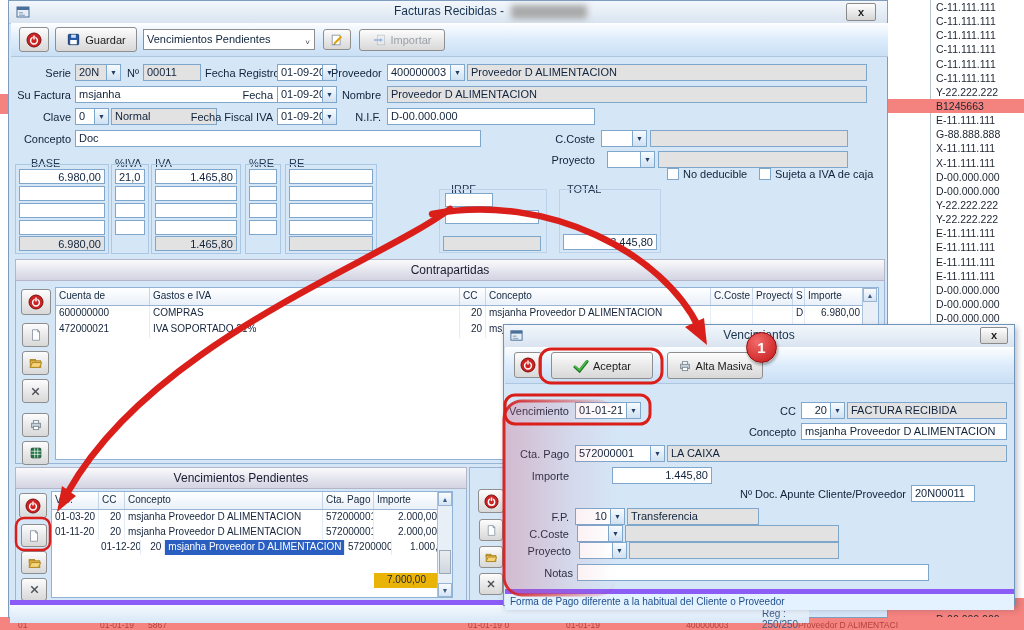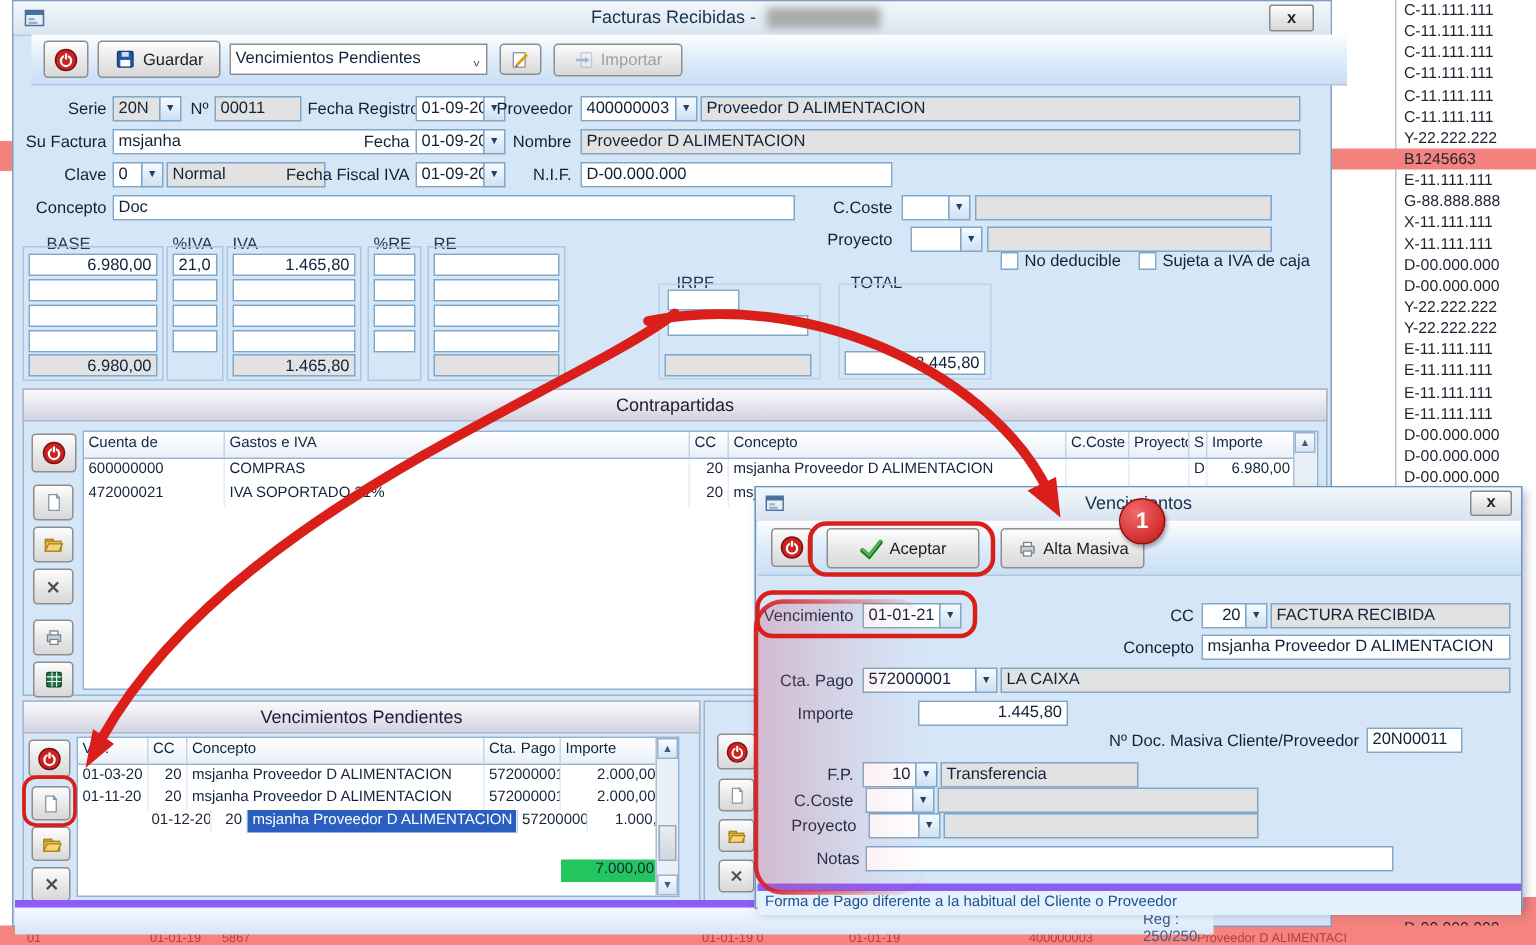--- a/index.html
+++ b/index.html
@@ -35,21 +35,21 @@
   .statusbar{position:absolute;background:linear-gradient(#f4f9fe,#d7e7f7);border-top:5px solid #8b5cf6;}
   
   .tbl{position:absolute;background:#fff;border:1px solid #8fb2d6;box-sizing:border-box;overflow:hidden;}
   .thead{display:flex;height:17px;border-bottom:1px solid #9ab4d4;background:linear-gradient(#ffffff,#e9f0f9);}
   .th{font-size:10px;color:#13263e;padding:2px 3px 0 3px;border-right:1px solid #c6d6ea;
       box-sizing:border-box;white-space:nowrap;overflow:hidden;}
   .trow{display:flex;height:16px;}
   .td{font-size:10px;color:#14233a;padding:1px 3px;border-right:1px solid #e4edf7;
       box-sizing:border-box;white-space:nowrap;overflow:hidden;}
   .sel{background:#2a5ec0;color:#fff;}
-  .totalcell{background:#22c55e;}
+  .totalcell{background:#eab308;text-align:center;}
   .vscroll{position:absolute;top:0;bottom:0;right:0;width:15px;background:#e9eff7;border-left:1px solid #aac2dc;}
   .sarrow{position:absolute;left:0;width:14px;height:14px;background:linear-gradient(#fafcfe,#d4e4f4);
           border:1px solid #9ab4d4;box-sizing:border-box;font-size:7px;color:#3c5a82;
           display:flex;align-items:center;justify-content:center;}
   .sthumb{position:absolute;left:1px;width:12px;background:linear-gradient(#e9edf2,#cfd6de);
           border:1px solid #9aa8ba;box-sizing:border-box;}
   .sechead{position:absolute;height:22px;background:linear-gradient(#fafafc,#e4e4ee 55%,#d3d3e2);
            border:1px solid #b2b6c8;box-sizing:border-box;text-align:center;font-size:12px;
            color:#1c1c30;line-height:21px;}
   .panel{position:absolute;border:1px solid #9ab4d4;background:#d5e6f7;box-sizing:border-box;}
@@ -130,21 +130,21 @@
             <rect x="2" y="3" width="12" height="3" fill="#4a6f9a"></rect>
             <rect x="4" y="8" width="4" height="1.5" fill="#9ab0c8"></rect>
             <rect x="4" y="10.5" width="6" height="1.5" fill="#9ab0c8"></rect>
           </svg>
       </span>
       <span class="title" style="left:300px;top:3px;width:195px;text-align:right;">Facturas Recibidas -</span>
       <span class="blur" style="left:502px;top:4px;width:76px;height:14px;"></span>
       <span class="closebtn" style="left:837px;top:2px;width:30px;height:18px;line-height:16px;">x</span>
     </div>
 
-    <div class="wtoolbar" style="left:12px;top:22px;width:877px;height:33px;">
+    <div class="wtoolbar" style="left:2px;top:22px;width:877px;height:33px;">
       <div class="btn tool" style="left:8px;top:4px;width:30px;height:25px;">
         <span>
             <svg class="icon" width="16" height="16" viewBox="0 0 16 16">
               <circle cx="8" cy="8" r="7" fill="#cc2222" stroke="#7a1010"></circle>
               <circle cx="8" cy="8.6" r="3.4" fill="none" stroke="#fff" stroke-width="1.5"></circle>
               <line x1="8" y1="3.2" x2="8" y2="8" stroke="#cc2222" stroke-width="2.6"></line>
               <line x1="8" y1="3.6" x2="8" y2="7.6" stroke="#fff" stroke-width="1.5"></line>
             </svg>
           </span>
       </div>
@@ -208,21 +208,21 @@
     <div class="fld" style="left:66px;top:107px;width:20px;">0</div>
     <div class="dda" style="left:85px;top:107px;">▼</div>
     <div class="fld gray" style="left:102px;top:107px;width:106px;">Normal</div>
     <span class="lbl" style="left:178px;top:110px;width:86px;">Fecha Fiscal IVA</span>
     <div class="fld" style="left:268px;top:107px;width:46px;">01-09-20</div>
     <div class="dda" style="left:313px;top:107px;">▼</div>
     <span class="lbl" style="left:322px;top:110px;width:50px;">N.I.F.</span>
     <div class="fld" style="left:378px;top:107px;width:208px;">D-00.000.000</div>
 
     <span class="lbl" style="left:2px;top:132px;width:60px;">Concepto</span>
-    <div class="fld" style="left:66px;top:129px;width:455px;">Doc</div>
+    <div class="fld" style="left:66px;top:129px;width:406px;">Doc</div>
     <span class="lbl" style="left:538px;top:132px;width:48px;">C.Coste</span>
     <div class="fld" style="left:592px;top:129px;width:32px;"></div>
     <div class="dda" style="left:623px;top:129px;">▼</div>
     <div class="fld gray" style="left:641px;top:129px;width:198px;"></div>
 
     <span class="lbl" style="left:538px;top:153px;width:48px;">Proyecto</span>
     <div class="fld" style="left:598px;top:150px;width:34px;"></div>
     <div class="dda" style="left:631px;top:150px;">▼</div>
     <div class="fld gray" style="left:649px;top:150px;width:190px;"></div>
 
@@ -550,21 +550,21 @@
     <div class="fld" style="left:297px;top:98px;width:206px;">msjanha Proveedor D ALIMENTACION</div>
 
     <span class="lbl" style="left:15px;top:123px;width:50px;">Cta. Pago</span>
     <div class="fld" style="left:71px;top:120px;width:76px;">572000001</div>
     <div class="dda" style="left:146px;top:120px;">▼</div>
     <div class="fld gray" style="left:163px;top:120px;width:340px;">LA CAIXA</div>
 
     <span class="lbl" style="left:15px;top:145px;width:50px;">Importe</span>
     <div class="fld right" style="left:71px;top:142px;width:100px;margin-left:37px;">1.445,80</div>
 
-    <span class="lbl" style="left:197px;top:163px;width:205px;">Nº Doc. Masiva Cliente/Proveedor</span>
+    <span class="lbl" style="left:197px;top:163px;width:205px;">Nº Doc. Apunte Cliente/Proveedor</span>
     <div class="fld" style="left:407px;top:160px;width:64px;">20N00011</div>
 
     <span class="lbl" style="left:25px;top:186px;width:40px;">F.P.</span>
     <div class="fld right" style="left:71px;top:183px;width:36px;">10</div>
     <div class="dda" style="left:106px;top:183px;">▼</div>
     <div class="fld gray" style="left:123px;top:183px;width:132px;">Transferencia</div>
 
     <span class="lbl" style="left:17px;top:203px;width:48px;">C.Coste</span>
     <div class="fld" style="left:73px;top:200px;width:32px;"></div>
     <div class="dda" style="left:104px;top:200px;">▼</div>

